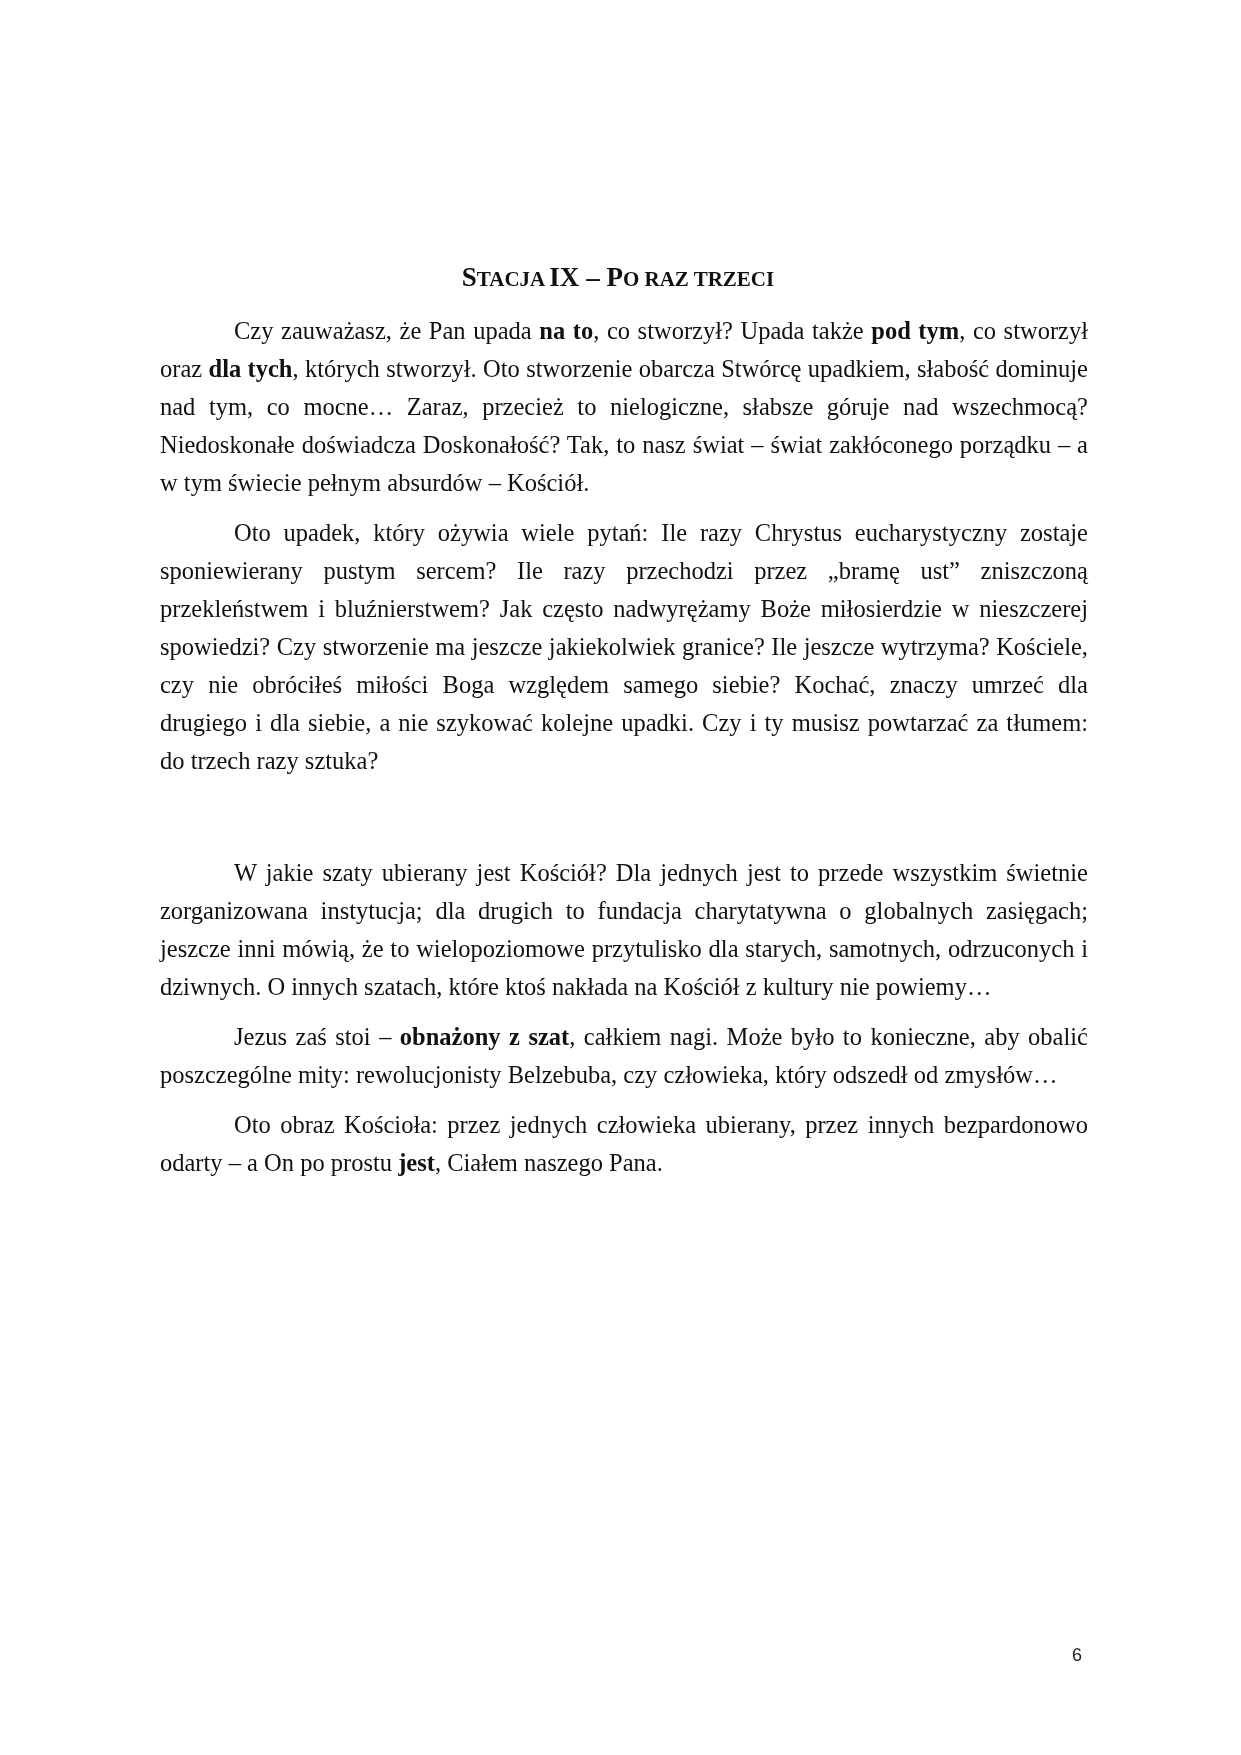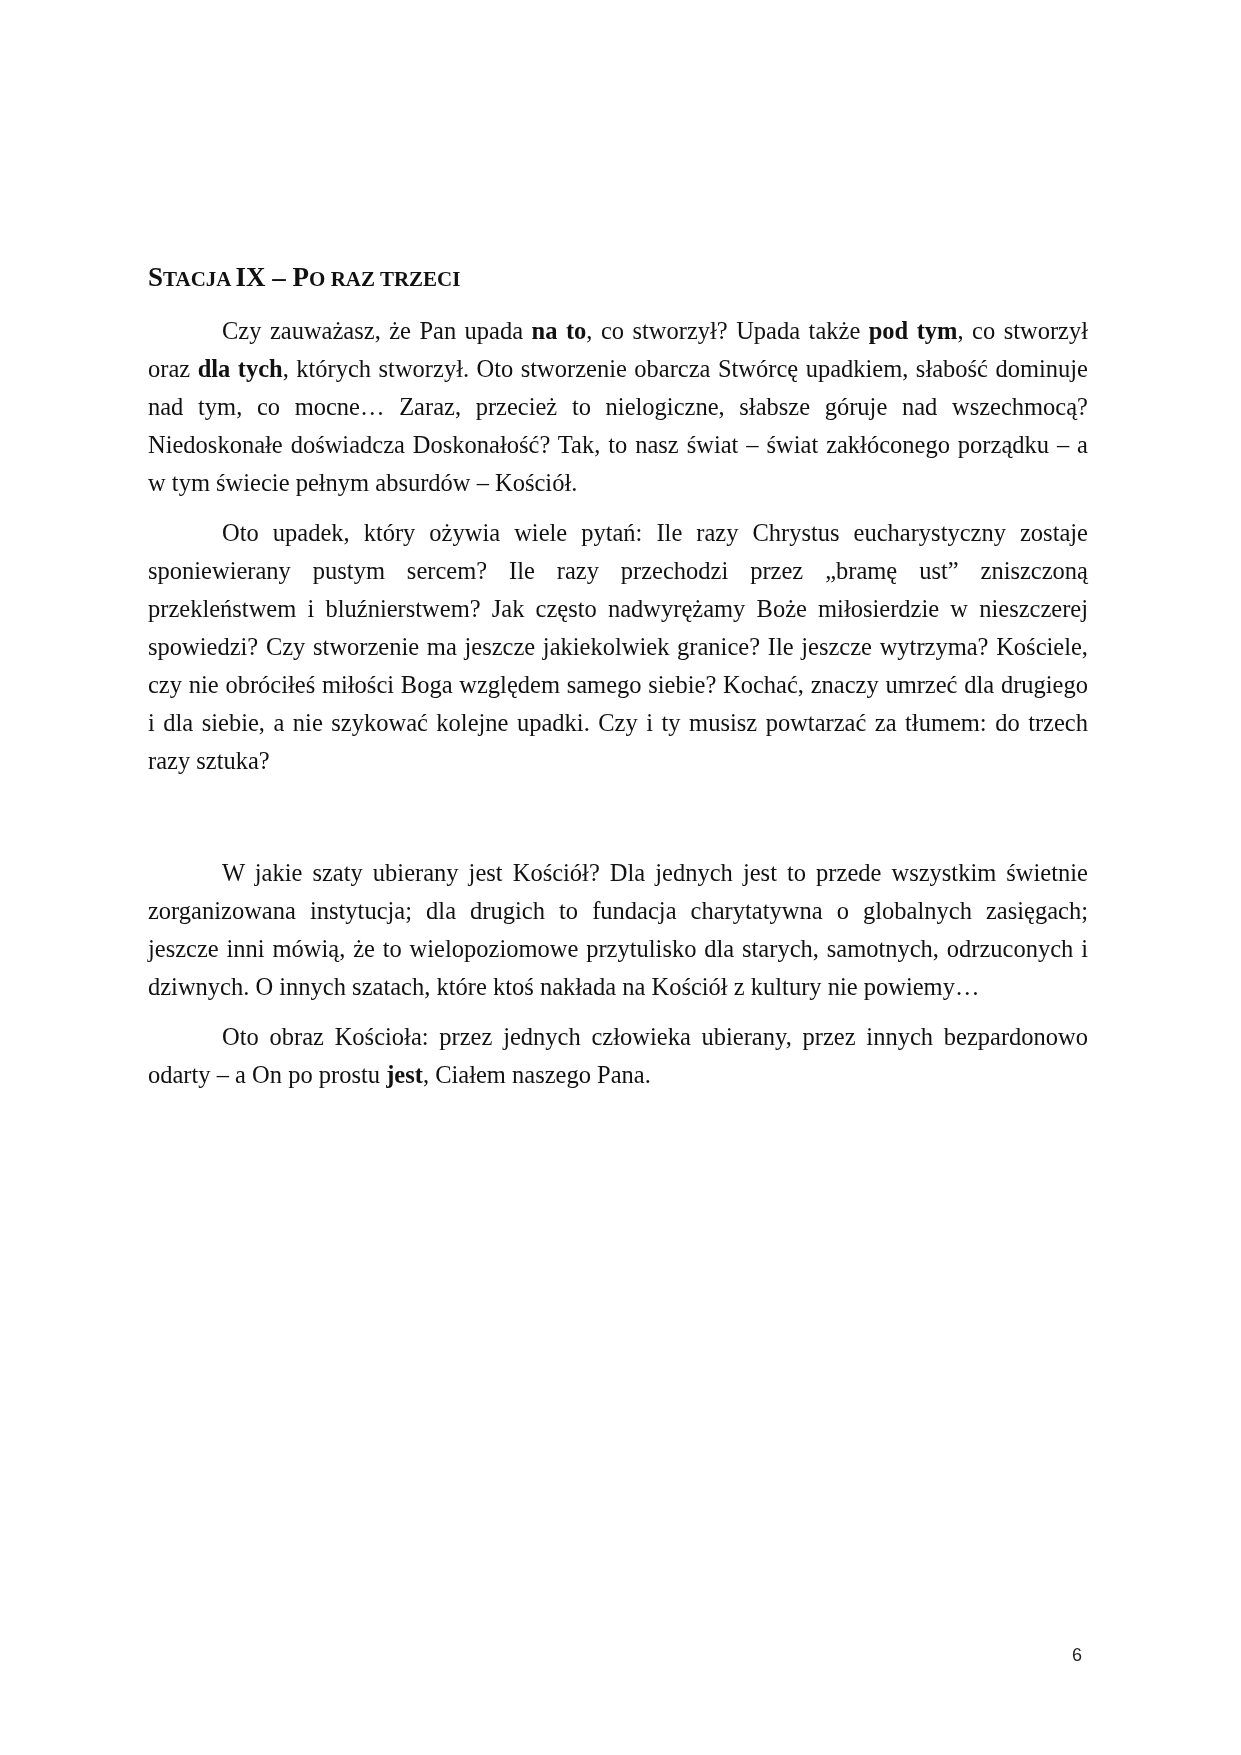--- a/index.html
+++ b/index.html
@@ -2,23 +2,23 @@
 <html><head>
 <meta charset="utf-8">
 <style>
   html, body { margin: 0; padding: 0; background: #ffffff; }
   body { width: 1241px; height: 1755px; position: relative; overflow: hidden; }
   .page { position: absolute; left: 0; top: 0; width: 1241px; height: 1755px; background: #fff; }
   .content {
     position: absolute; left: 148px; top: 258px; width: 940px;
     font-family: "Liberation Serif", serif; font-size: 24.5px; line-height: 38px; color: #111;
   }
-  .heading { font-weight: bold; font-size: 21px; margin: 0 0 14px 0; letter-spacing: 0px; }
+  .heading { font-weight: bold; font-size: 21px; margin: 0 0 14px 0; letter-spacing: 0px; text-align: center; }
   .heading .big { font-size: 27px; }
-  .para { text-indent: 74px; text-align: justify; margin: 0 0 12px 0; }
+  .para { text-indent: 74px; text-align: justify; margin: 0 0 12px 12px; }
   .para .b { font-weight: bold; }
   .spacer { height: 62px; }
   .page-number {
     position: absolute; left: 1072px; top: 1645px;
     font-family: "Liberation Sans", sans-serif; font-size: 18px; color: #222;
   }
 </style>
 </head>
 <body>
 
@@ -27,18 +27,19 @@
 
     <div class="heading">
       <span class="big">S</span><span>TACJA </span><span class="big">IX</span><span class="big"> – </span><span class="big">P</span><span>O RAZ TRZECI</span>
     </div>
     <p class="para"><span>Czy zauważasz, że Pan upada </span><span class="b">na to</span><span>, co stworzył? Upada także </span><span class="b">pod tym</span><span>, co stworzył oraz </span><span class="b">dla tych</span><span>, których stworzył. Oto stworzenie obarcza Stwórcę upadkiem, słabość dominuje nad tym, co mocne… Zaraz, przecież to nielogiczne, słabsze góruje nad wszechmocą? Niedoskonałe doświadcza Doskonałość? Tak, to nasz świat – świat zakłóconego porządku – a w tym świecie pełnym absurdów – Kościół.</span></p>
     <p class="para"><span>Oto upadek, który ożywia wiele pytań: Ile razy Chrystus eucharystyczny zostaje sponiewierany pustym sercem? Ile razy przechodzi przez „bramę ust” zniszczoną przekleństwem i bluźnierstwem? Jak często nadwyrężamy Boże miłosierdzie w nieszczerej spowiedzi? Czy stworzenie ma jeszcze jakiekolwiek granice? Ile jeszcze wytrzyma? Kościele, czy nie obróciłeś miłości Boga względem samego siebie? Kochać, znaczy umrzeć dla drugiego i dla siebie, a nie szykować kolejne upadki. Czy i ty musisz powtarzać za tłumem: do trzech razy sztuka?</span></p>
 
     <div class="spacer"></div>
 
     <p class="para"><span>W jakie szaty ubierany jest Kościół? Dla jednych jest to przede wszystkim świetnie zorganizowana instytucja; dla drugich to fundacja charytatywna o globalnych zasięgach; jeszcze inni mówią, że to wielopoziomowe przytulisko dla starych, samotnych, odrzuconych i dziwnych. O innych szatach, które ktoś nakłada na Kościół z kultury nie powiemy…</span></p>
+    <p class="para"><span>Jezus zaś stoi – </span><span class="b">obnażony z szat</span><span>, całkiem nagi. Może było to konieczne, aby obalić poszczególne mity: rewolucjonisty Belzebuba, czy człowieka, który odszedł od zmysłów…</span></p>
     <p class="para"><span>Oto obraz Kościoła: przez jednych człowieka ubierany, przez innych bezpardonowo odarty – a On po prostu </span><span class="b">jest</span><span>, Ciałem naszego Pana.</span></p>
 
   </div>
 
   <div class="page-number">6</div>
 </div>
 
 </body></html>

